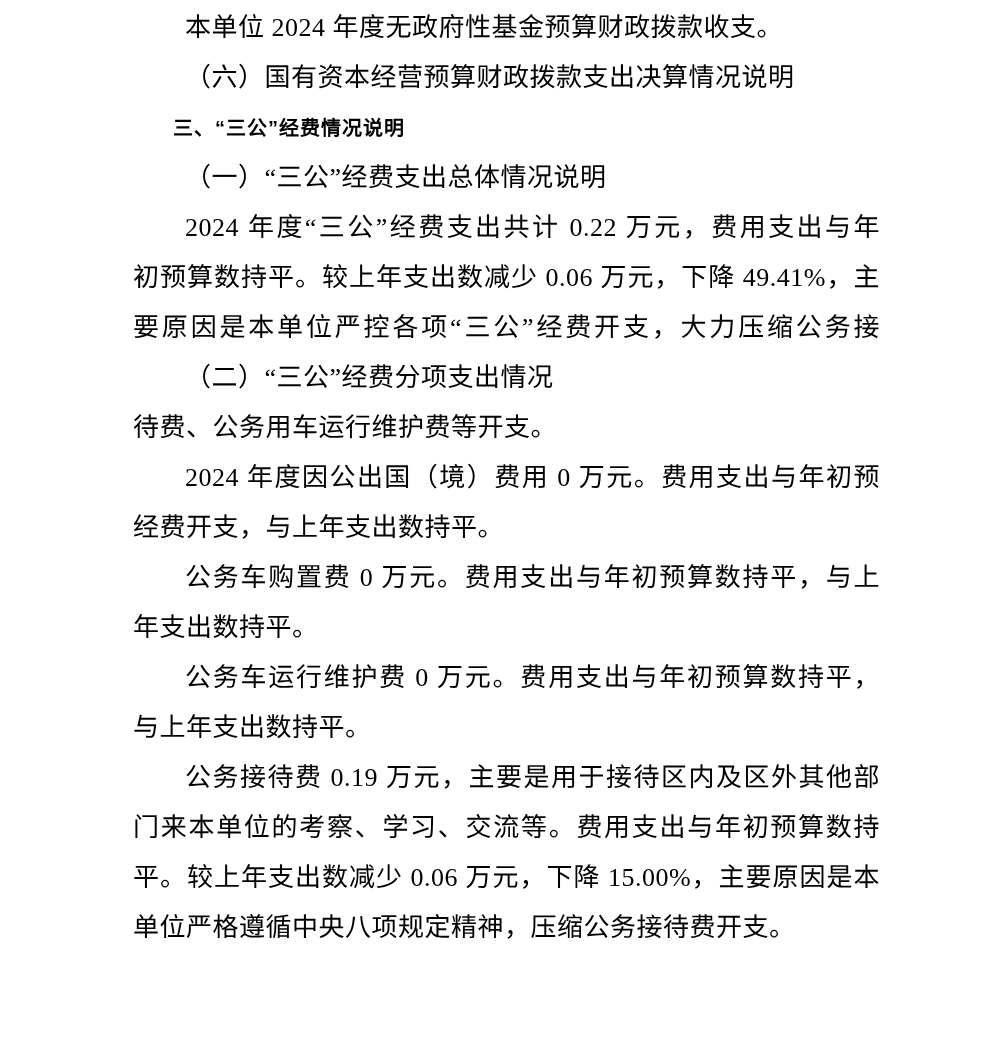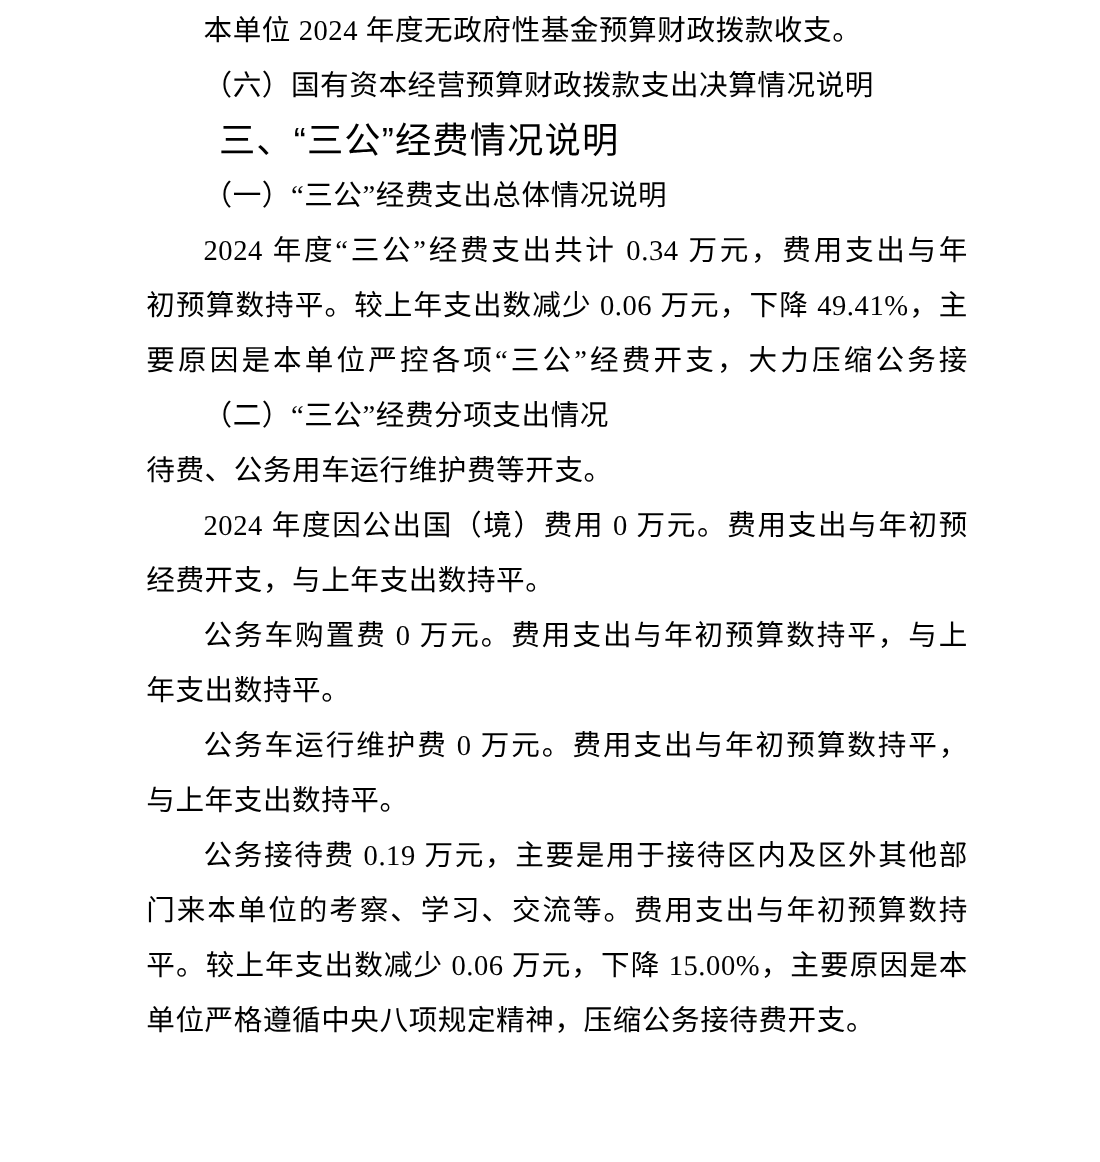--- a/index.html
+++ b/index.html
@@ -34,34 +34,34 @@
   }
   
   .full {
     text-align: justify;
     text-align-last: justify;
     text-justify: inter-character;
   }
   
   .heading {
     font-family: "Liberation Sans", "DejaVu Sans", sans-serif;
-    font-weight: 400;
-    font-size: 33px;
+    font-weight: 700;
+    font-size: 20px;
     letter-spacing: 1px;
   }
 </style>
 </head>
 <body>
 
 <div class="doc-page">
   <div class="line indent">本单位 2024 年度无政府性基金预算财政拨款收支。</div>
   <div class="line indent">（六）国有资本经营预算财政拨款支出决算情况说明</div>
   <div class="line indent heading">三、“三公”经费情况说明</div>
   <div class="line indent">（一）“三公”经费支出总体情况说明</div>
-  <div class="line indent full">2024 年度“三公”经费支出共计 0.34 万元，费用支出与年</div>
+  <div class="line indent full">2024 年度“三公”经费支出共计 0.22 万元，费用支出与年</div>
   <div class="line full">初预算数持平。较上年支出数减少 0.06 万元，下降 49.41%，主</div>
   <div class="line full">要原因是本单位严控各项“三公”经费开支，大力压缩公务接</div>
   <div class="line indent">（二）“三公”经费分项支出情况</div>
   <div class="line">待费、公务用车运行维护费等开支。</div>
   <div class="line indent full">2024 年度因公出国（境）费用 0 万元。费用支出与年初预</div>
   <div class="line">经费开支，与上年支出数持平。</div>
   <div class="line indent full">公务车购置费 0 万元。费用支出与年初预算数持平，与上</div>
   <div class="line">年支出数持平。</div>
   <div class="line indent full">公务车运行维护费 0 万元。费用支出与年初预算数持平，</div>
   <div class="line">与上年支出数持平。</div>

